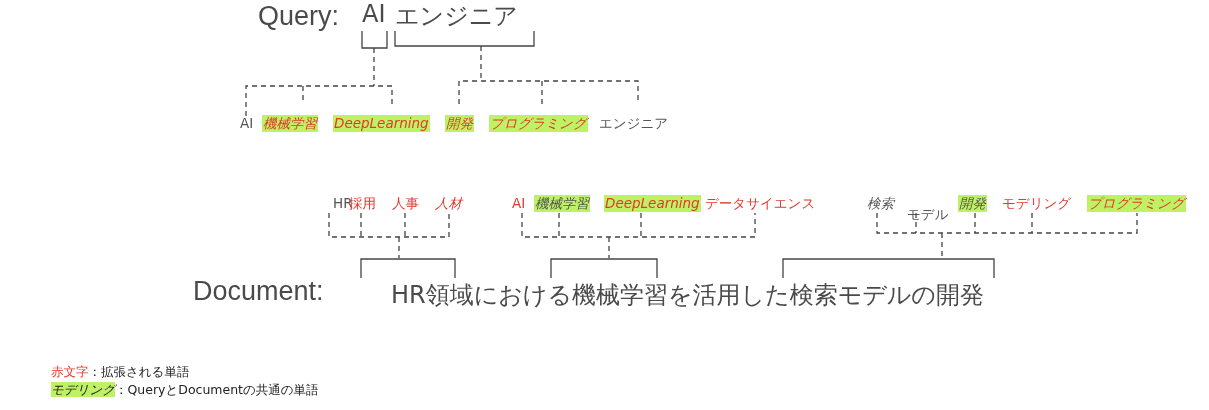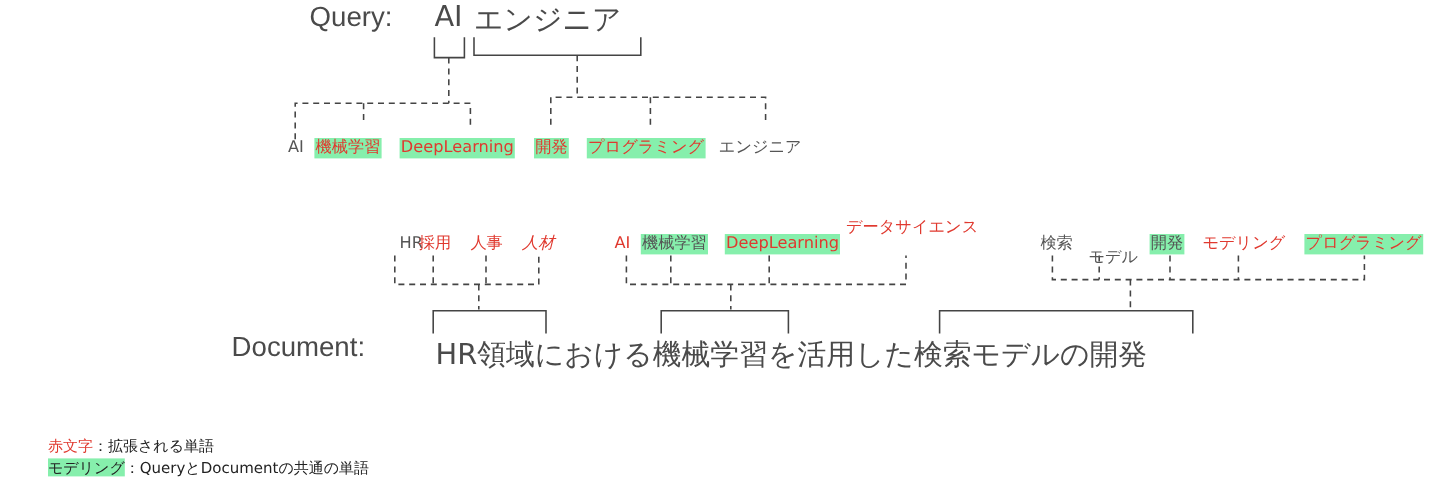--- a/index.html
+++ b/index.html
@@ -1,26 +1,26 @@
 <!DOCTYPE html>
 <html><head>
   <meta charset="utf-8">
   <style>
     html, body { margin: 0; padding: 0; background: #ffffff; }
     body { width: 1209px; height: 410px; position: relative; overflow: hidden;
            font-family: "DejaVu Sans", "Liberation Sans", sans-serif; color: #4a4a4a; }
     .abs { position: absolute; white-space: nowrap; }
-    .label-big { font-family: "Liberation Sans", "DejaVu Sans", sans-serif; font-size: 23px; color: #4a4a4a; }
+    .label-big { font-family: "Liberation Sans", "DejaVu Sans", sans-serif; font-size: 27px; color: #4a4a4a; }
     .query-text { font-size: 24px; color: #4a4a4a; }
-    .doc-text { font-size: 24px; color: #4a4a4a; }
+    .doc-text { font-size: 24px; color: #4a4a4a; margin-left: 28px; }
     .term { font-size: 13.5px; line-height: 17px; padding: 0 1px; }
     .red { color: #e0392f; }
     .gray { color: #555555; }
-    .hl { background: #86efac; }
-    .legend { font-size: 12.5px; color: #222; line-height: 16px; }
+    .hl { background: #bef264; font-style: italic; }
+    .legend { font-size: 12.5px; color: #222; line-height: 16px; margin-left: 11px; }
     svg.lines { position: absolute; left: 0; top: 0; }
   </style>
 </head>
 <body>
 
 <svg class="lines" width="1209" height="410">
   <g stroke="#444" stroke-width="1.3" fill="none">
 
     <polyline points="362,31 362,48 387,48 387,31"></polyline>
     <polyline points="395,31 395,46 534,46 534,31"></polyline>
@@ -71,23 +71,23 @@
 <div class="abs term gray" style="left:598px; top:115px;">エンジニア</div>
 
 <div class="abs term gray" style="left:332px; top:195px;">HR</div>
 <div class="abs term red" style="left:348px; top:195px;text-align:right;">採用</div>
 <div class="abs term red" style="left:391px; top:195px;text-align:center;">人事</div>
 <div class="abs term red" style="left:434px; top:195px;font-style:italic;">人材</div>
 
 <div class="abs term red" style="left:511px; top:195px;">AI</div>
 <div class="abs term gray hl" style="left:534px; top:195px;">機械学習</div>
 <div class="abs term red hl" style="left:604px; top:195px;">DeepLearning</div>
-<div class="abs term red" style="left:704px; top:181px;">データサイエンス</div>
+<div class="abs term red" style="left:704px; top:195px;">データサイエンス</div>
 
-<div class="abs term gray" style="left:866px; top:195px;">検索</div>
+<div class="abs term gray" style="left:866px; top:195px;font-style:italic;">検索</div>
 <div class="abs term gray" style="left:906px; top:206px;">モデル</div>
 <div class="abs term gray hl" style="left:958px; top:195px;">開発</div>
 <div class="abs term red" style="left:1001px; top:195px;">モデリング</div>
 <div class="abs term red hl" style="left:1087px; top:195px;">プログラミング</div>
 
 <div class="abs label-big" style="left:193px; top:276px;">Document:</div>
 <div class="abs doc-text" style="left:363px; top:279px;">HR領域における機械学習を活用した検索モデルの開発</div>
 
 <div class="abs legend" style="left:40px; top:364px;">
   <span class="red">赤文字</span><span>：</span><span>拡張される単語</span>

